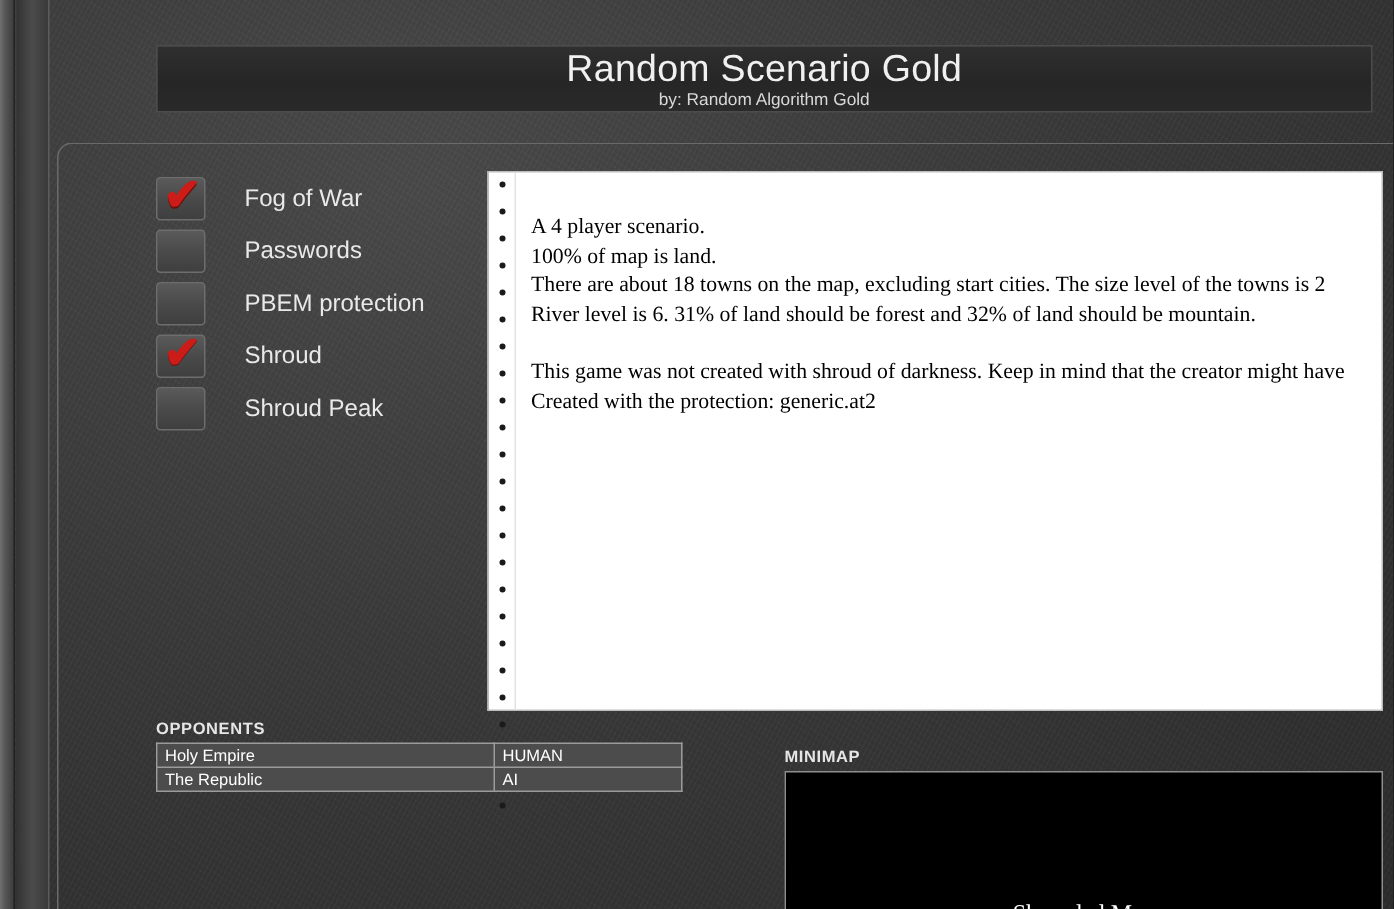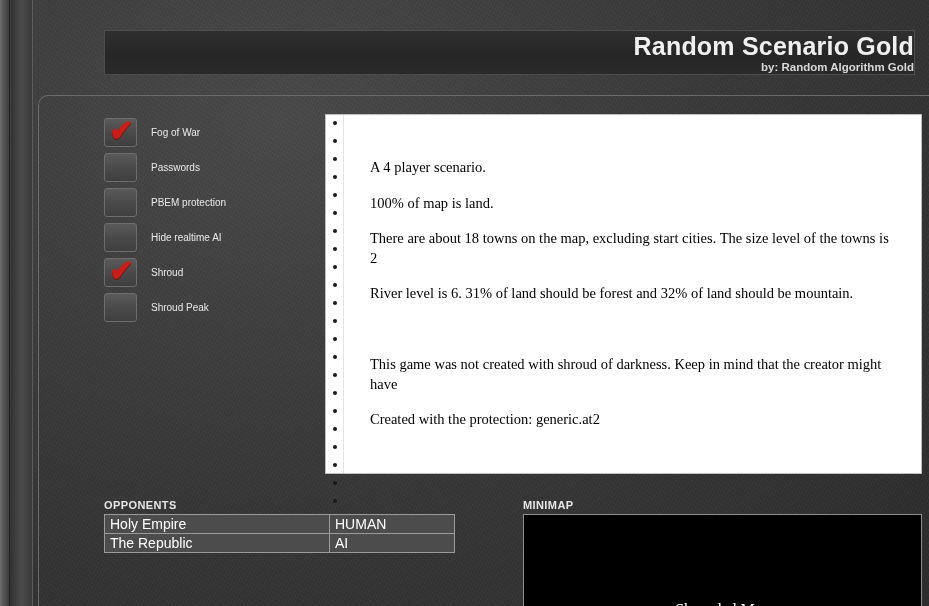--- a/index.html
+++ b/index.html
@@ -38,23 +38,22 @@
     border-right: 1px solid #5c5c5c;
   }
 
   
   #title-bar {
     position: absolute;
     left: 104px; top: 30px;
     width: 811px; height: 45px;
     background: linear-gradient(180deg, #2f2f2f 0%, #262626 55%, #2a2a2a 100%);
     border: 1px solid #4c4c4c;
-    text-align: right;
+    text-align: center;
     color: #f0f0f0;
-    font-weight: bold;
   }
   #title-main {
     font-size: 25px;
     line-height: 29px;
     padding-top: 1px;
     letter-spacing: 0.2px;
   }
   #title-sub {
     font-size: 11.5px;
     line-height: 13px;
@@ -99,23 +98,23 @@
     width: 26px; height: 30px;
     color: #cc1c18;
     font-size: 30px;
     line-height: 30px;
     font-weight: bold;
     display: none;
     text-shadow: 0 1px 0 #6a0f0c;
   }
   .checkbox.checked .tick { display: block; }
   .opt-label {
-    margin-left: 14px;
+    margin-left: 26px;
     color: #e9e9e9;
-    font-size: 10px;
+    font-size: 16px;
   }
 
   
   #sheet {
     position: absolute;
     left: 325px; top: 114px;
     width: 597px; height: 360px;
     background: #ffffff;
     border: 1px solid #bdbdbd;
   }
@@ -134,40 +133,40 @@
   }
   #sheet-text {
     position: absolute;
     left: 28px; top: 27px;
     right: 10px;
     color: #000;
     font-family: "Liberation Serif", serif;
     font-size: 14.5px;
     line-height: 19.6px;
   }
-  #sheet-text p { margin: 16px; }
+  #sheet-text p { margin: 0; }
   #sheet-text .gap { height: 19px; }
 
   
   #opponents {
     position: absolute;
-    left: 104px; top: 499px;
+    left: 104px; top: 480px;
     width: 351px;
   }
   .section-label {
     color: #e6e6e6;
     font-size: 11px;
     font-weight: bold;
     letter-spacing: 0.4px;
     margin-bottom: 3px;
   }
   table.opp {
     border-collapse: collapse;
     width: 351px;
-    font-size: 14px;
+    font-size: 11px;
     font-family: "Liberation Sans", sans-serif;
   }
   table.opp td {
     border: 1px solid #9b9b9b;
     background: #4c4c4c;
     color: #fff;
     padding: 1px 5px;
     height: 16px;
   }
   table.opp td.name { width: 225px; }
@@ -225,26 +224,20 @@
       <div class="opt-label">Passwords</div>
     </div>
 
     <div class="opt-row">
       <div class="checkbox">
         
       </div>
       <div class="opt-label">PBEM protection</div>
     </div>
 
-    <div class="opt-row">
-      <div class="checkbox">
-        
-      </div>
-      <div class="opt-label">Hide realtime AI</div>
-    </div>
 
     <div class="opt-row">
       <div class="checkbox checked">
         <span class="tick">✔</span>
       </div>
       <div class="opt-label">Shroud</div>
     </div>
 
     <div class="opt-row">
       <div class="checkbox">

